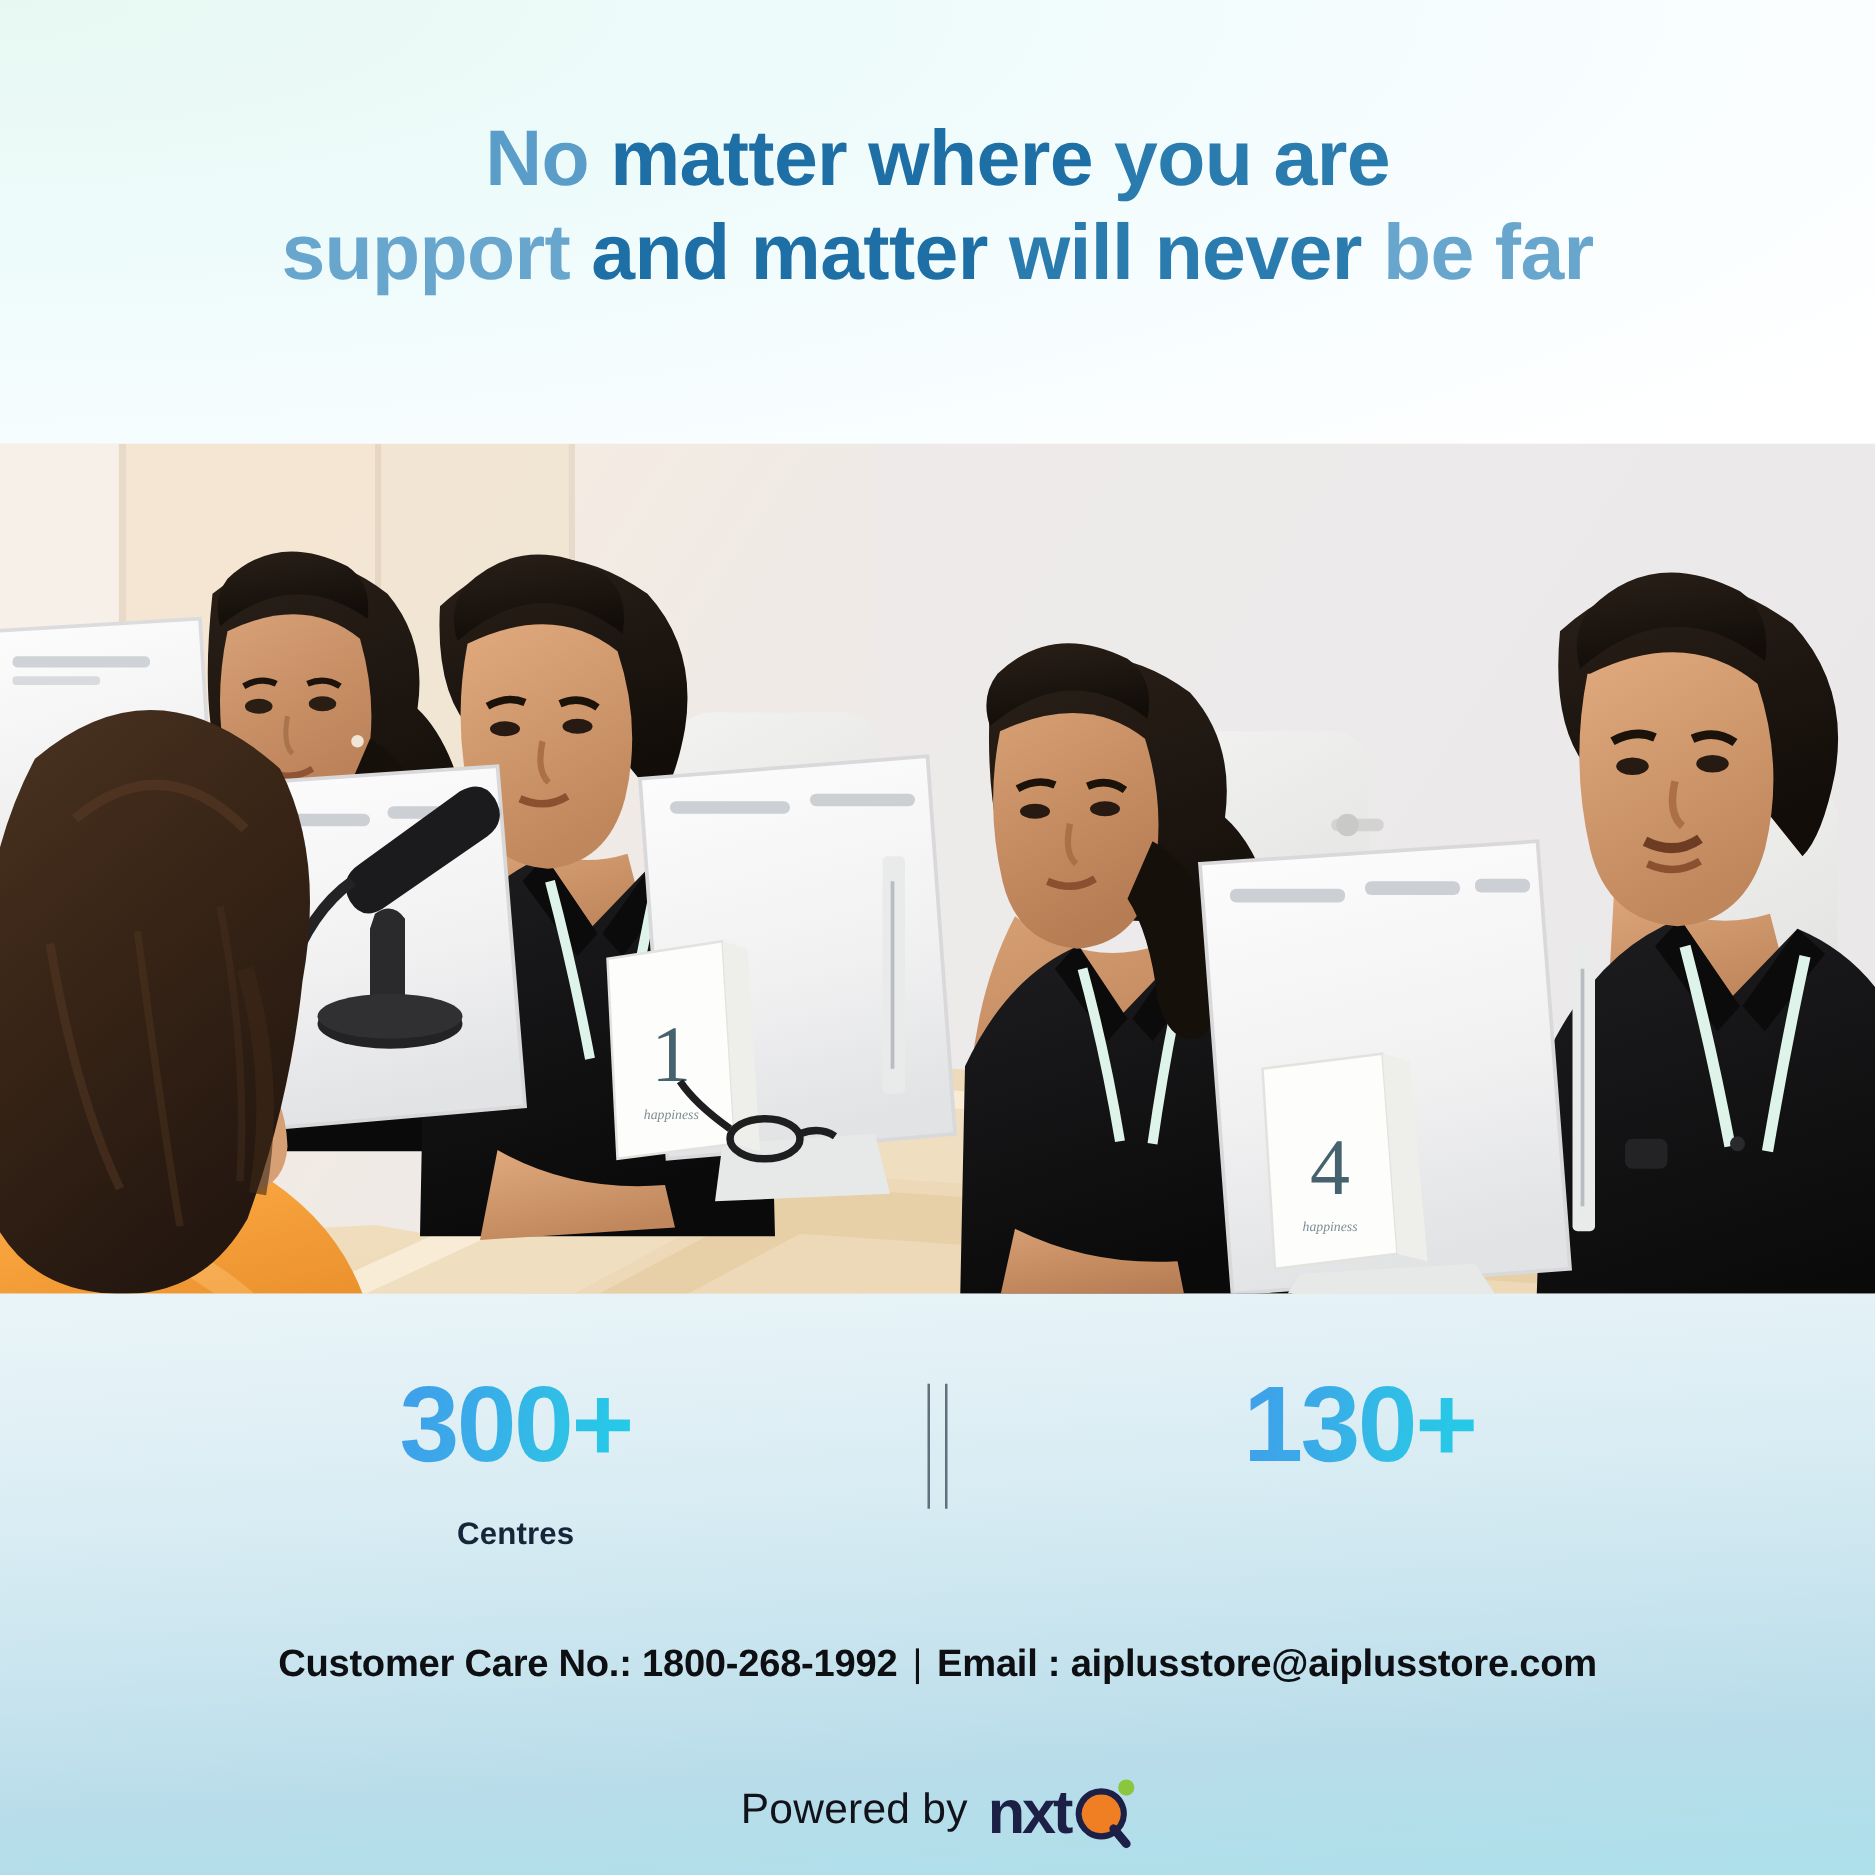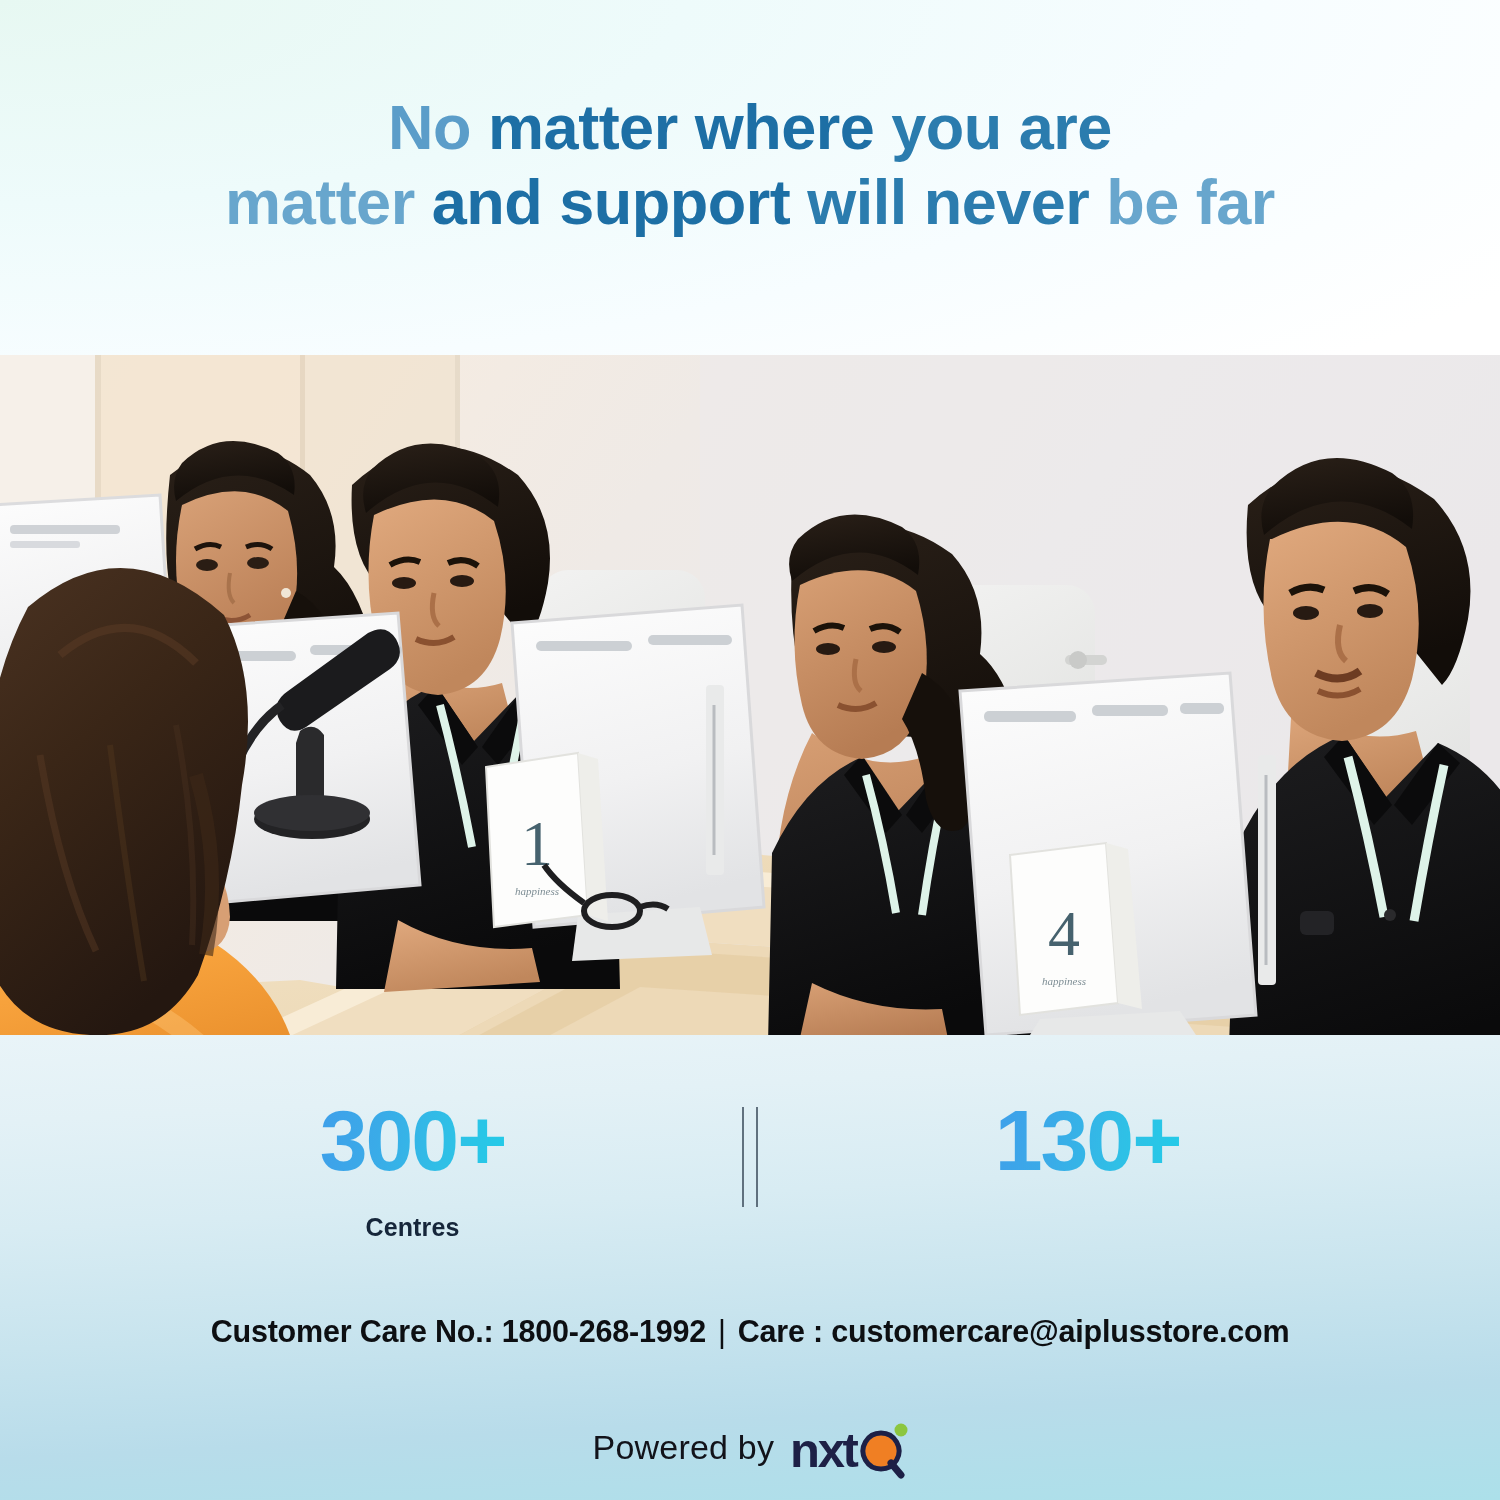--- a/index.html
+++ b/index.html
@@ -151,21 +151,21 @@
 <body>
 
 <div class="poster">
 
   <div class="headline-band">
     <div class="headline">
       <span class="ln">
         <span class="hl-a">No </span><span class="hl-b">matter where </span><span class="hl-c">you are</span>
       </span>
       <span class="ln">
-        <span class="hl-e">matter </span><span class="hl-b">and support </span><span class="hl-c">will never </span><span class="hl-e">be far</span>
+        <span class="hl-e">support </span><span class="hl-b">and matter </span><span class="hl-c">will never </span><span class="hl-e">be far</span>
       </span>
     </div>
   </div>
 
   <div class="photo-wrap">
     <svg viewBox="0 0 1500 680" preserveAspectRatio="xMidYMid slice" aria-hidden="true">
       <defs>
         <linearGradient id="wallG" x1="0" y1="0" x2="1" y2="0.3">
           <stop offset="0" stop-color="#f3ece0"></stop>
           <stop offset="0.18" stop-color="#f7ece0"></stop>
@@ -451,21 +451,21 @@
         <div class="stat-label">Centres</div>
       </div>
       <div class="divider"></div>
       <div class="divider"></div>
       <div class="stat">
         <div class="stat-num">130+</div>
       </div>
     </div>
 
     <div class="contact">
-      <span>Customer Care No.: 1800-268-1992</span><span class="sep">|</span><span>Care : customercare@aiplusstore.com</span>
+      <span>Customer Care No.: 1800-268-1992</span><span class="sep">|</span><span>Email : aiplusstore@aiplusstore.com</span>
     </div>
 
     <div class="powered">
       <span class="powered-text">Powered by</span>
       <span class="logo">
         <span class="logo-nxt">nxt</span>
         <span class="logo-q">
           <svg width="54" height="56" viewBox="0 0 54 56" aria-hidden="true">
             <circle cx="24" cy="28" r="16" fill="#f07f23"></circle>
             <path d="M24 10 a18 18 0 1 0 0.01 0" fill="none" stroke="#1d2046" stroke-width="5"></path>

